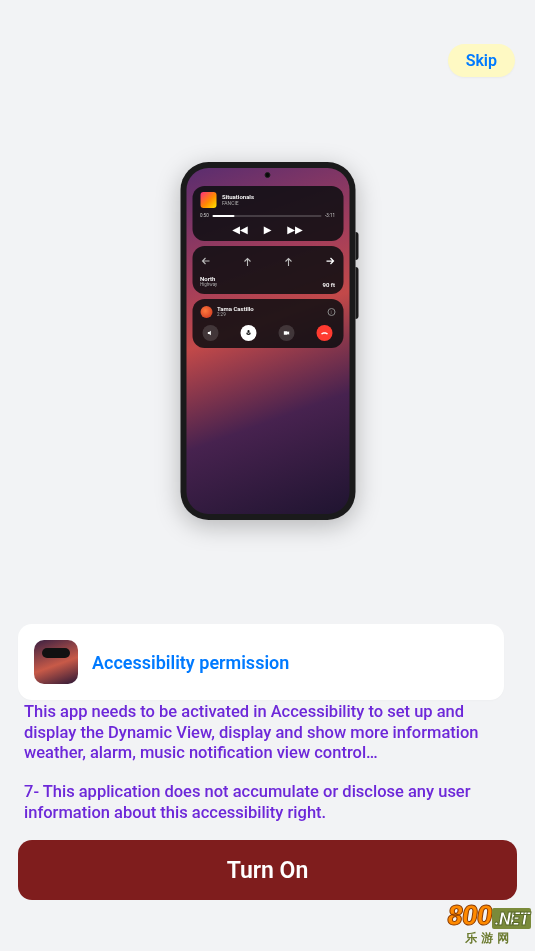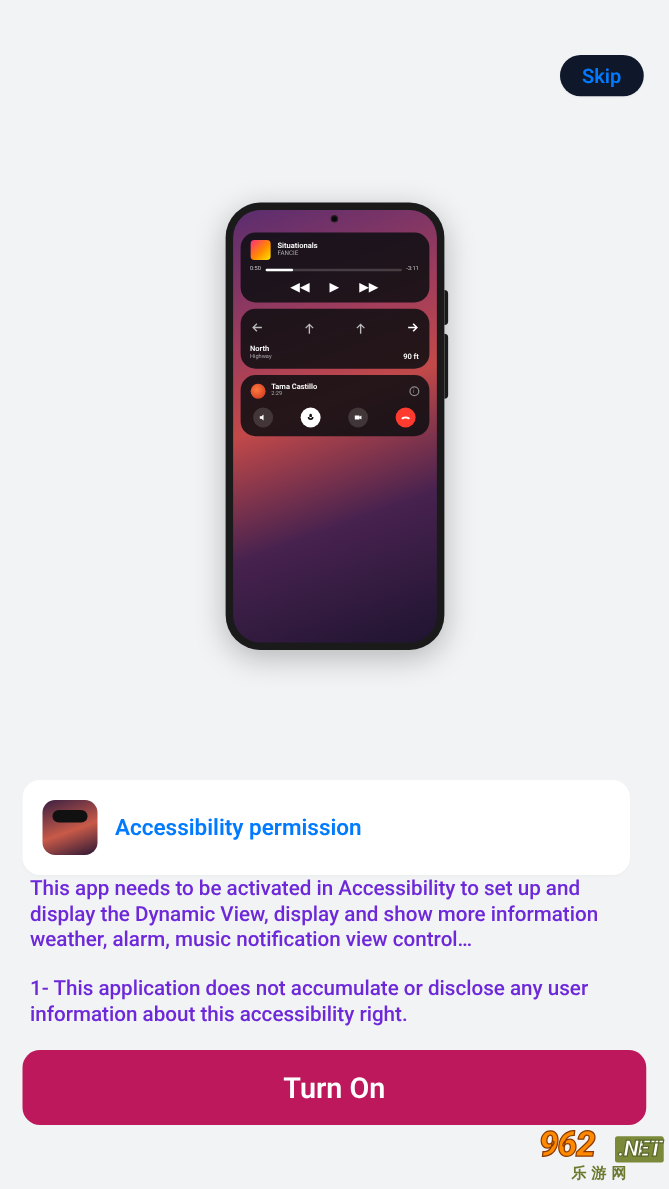--- a/index.html
+++ b/index.html
@@ -1,18 +1,18 @@
 <!DOCTYPE html>
 <html><head>
 <meta charset="utf-8">
 <style>
 * { margin: 0; padding: 0; box-sizing: border-box; font-family: -apple-system, BlinkMacSystemFont, "Segoe UI", Roboto, Helvetica, Arial, sans-serif; }
 body { width: 535px; height: 951px; background: #f2f3f5; position: relative; overflow: hidden; }
 
-.skip { position: absolute; top: 44px; right: 20px; background: #0f172a; border-radius: 18px; padding: 7px 18px; color: #007aff; font-weight: 600; font-size: 16px; box-shadow: 0 1px 2px rgba(0,0,0,0.04); cursor: pointer; }
+.skip { position: absolute; top: 44px; right: 20px; background: #fef9c3; border-radius: 18px; padding: 7px 18px; color: #007aff; font-weight: 600; font-size: 16px; box-shadow: 0 1px 2px rgba(0,0,0,0.04); cursor: pointer; }
 
 .phone-wrap { position: absolute; top: 162px; left: 50%; transform: translateX(-50%); }
 .phone { width: 175px; height: 358px; background: #1a1a1b; border-radius: 28px; padding: 6px; position: relative; box-shadow: 0 6px 24px rgba(0,0,0,0.25); }
 .phone::before { content: ""; position: absolute; right: -3px; top: 70px; width: 3px; height: 28px; background: #1a1a1b; border-radius: 0 3px 3px 0; }
 .phone::after { content: ""; position: absolute; right: -3px; top: 105px; width: 3px; height: 52px; background: #1a1a1b; border-radius: 0 3px 3px 0; }
 .screen { width: 100%; height: 100%; border-radius: 22px; background: linear-gradient(160deg,#5a2d6f 0%,#a13d5c 28%,#c24949 45%,#47224f 70%,#1f1430 100%); position: relative; overflow: hidden; }
 .cam { position: absolute; top: 4px; left: 50%; transform: translateX(-50%); width: 6px; height: 6px; background: #0a0a0a; border-radius: 50%; z-index: 5; border:1px solid #222; }
 
 .cards { position: absolute; top: 18px; left: 6px; right: 6px; display: flex; flex-direction: column; gap: 5px; }
 .card { background: rgba(15,15,18,0.88); border-radius: 12px; padding: 6px 8px; color: #fff; }
@@ -52,26 +52,26 @@
 .cbtn svg { width: 8px; height: 8px; }
 
 .perm-card { position: absolute; top: 624px; left: 18px; right: 31px; background: #fff; border-radius: 14px; padding: 16px 16px; display: flex; align-items: center; gap: 14px; box-shadow: 0 1px 2px rgba(0,0,0,0.02); }
 .perm-icon { width: 44px; height: 44px; border-radius: 10px; background: linear-gradient(160deg,#3a2042,#c85a48 55%,#2a1736); position: relative; overflow: hidden; }
 .perm-icon::after { content: ""; position: absolute; top: 8px; left: 8px; right: 8px; height: 10px; background: #111; border-radius: 5px; }
 .perm-title { color: #007aff; font-size: 18px; font-weight: 600; }
 
 .desc { position: absolute; top: 702px; left: 24px; right: 22px; font-size: 16.5px; color: #6d28d9; line-height: 1.25; font-weight: 500; }
 .desc p { margin-bottom: 18px; }
 
-.cta { position: absolute; left: 18px; right: 18px; top: 840px; height: 60px; background: #be185d; color: #fff; border-radius: 14px; display: flex; align-items: center; justify-content: center; font-size: 23px; font-weight: 600; cursor: pointer; }
+.cta { position: absolute; left: 18px; right: 18px; top: 840px; height: 60px; background: #7f1d1d; color: #fff; border-radius: 14px; display: flex; align-items: center; justify-content: center; font-size: 23px; font-weight: 600; cursor: pointer; }
 
 .watermark { position: absolute; bottom: 4px; right: 4px; display: flex; flex-direction: column; align-items: center; font-family: Arial, sans-serif; }
 .wm-top { display: flex; align-items: baseline; font-weight: 900; font-style: italic; letter-spacing: -1px; }
 .wm-962 { color: #ff8a00; font-size: 28px; -webkit-text-stroke: 1px #8a3a00; }
-.wm-net { color: #fff; font-size: 18px; -webkit-text-stroke: 1px #5a6a2a; background: #7a8a3a; padding: 0 2px; margin-left: 17px; border-radius: 2px; }
+.wm-net { color: #fff; font-size: 18px; -webkit-text-stroke: 1px #5a6a2a; background: #7a8a3a; padding: 0 2px; margin-left: 1px; border-radius: 2px; }
 .wm-cn { color: #6b7a2f; font-size: 12px; font-weight: 700; margin-top: -2px; letter-spacing: 4px; }
 </style>
 </head>
 <body>
 
 <div class="skip">Skip</div>
 
 <div class="phone-wrap">
   <div class="phone">
     <div class="screen">
@@ -160,24 +160,24 @@
   </div>
 </div>
 
 <div class="perm-card">
   <div class="perm-icon"></div>
   <div class="perm-title">Accessibility permission</div>
 </div>
 
 <div class="desc">
   <p>This app needs to be activated in Accessibility to set up and display the Dynamic View, display and show more information weather, alarm, music notification view control…</p>
-  <p>1- This application does not accumulate or disclose any user information about this accessibility right.</p>
+  <p>7- This application does not accumulate or disclose any user information about this accessibility right.</p>
 </div>
 
 <div class="cta">Turn On</div>
 
 <div class="watermark">
   <div class="wm-top">
-    <span class="wm-962">962</span>
+    <span class="wm-962">800</span>
     <span class="wm-net">.NET</span>
   </div>
   <div class="wm-cn">乐游网</div>
 </div>
 
 </body></html>

